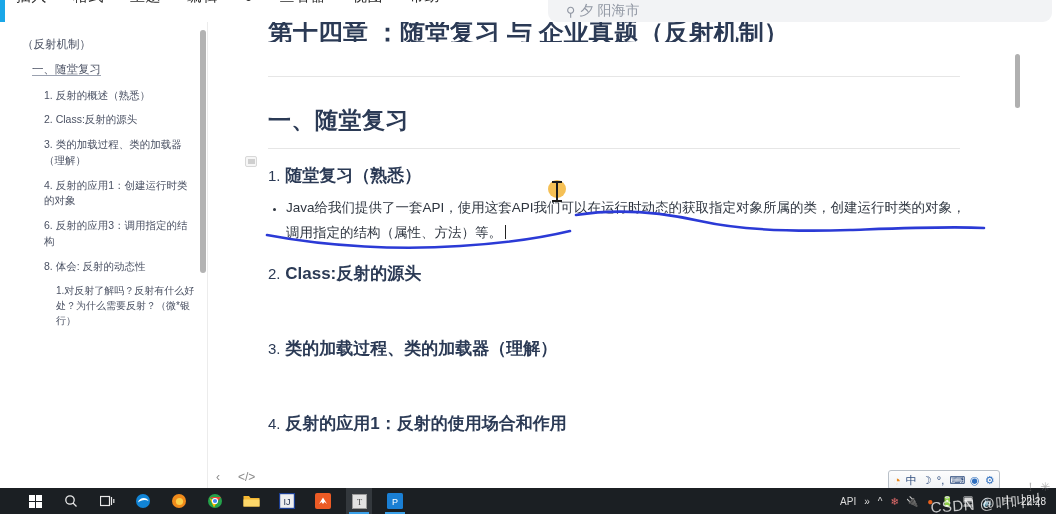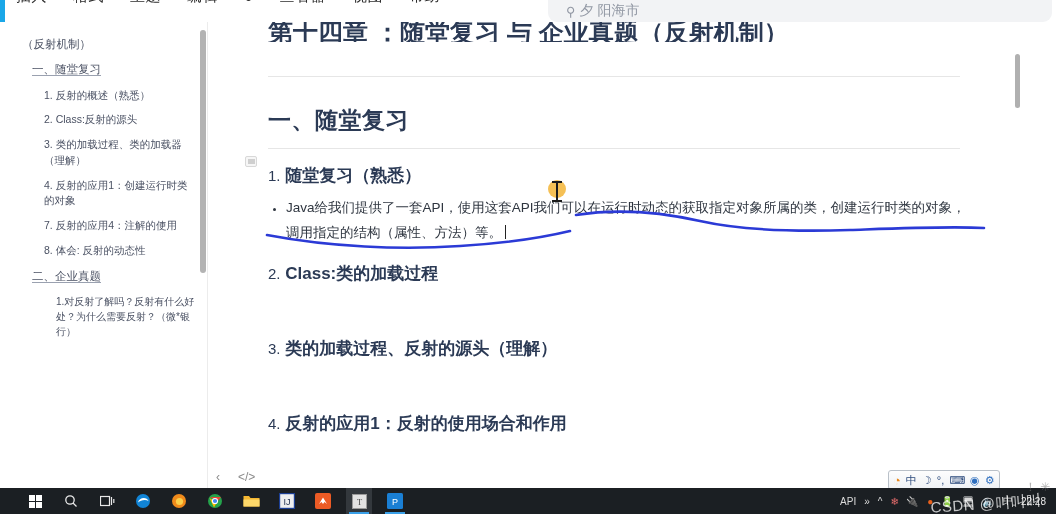--- a/index.html
+++ b/index.html
@@ -210,23 +210,22 @@
   </div>
 
   <div class="sidebar">
     <div class="toc">
       <div class="toc-item toc-lvl0">（反射机制）</div>
       <div class="toc-item toc-lvl1">一、随堂复习</div>
       <div class="toc-item toc-lvl2">1. 反射的概述（熟悉）</div>
       <div class="toc-item toc-lvl2">2. Class:反射的源头</div>
       <div class="toc-item toc-lvl2">3. 类的加载过程、类的加载器（理解）</div>
       <div class="toc-item toc-lvl2">4. 反射的应用1：创建运行时类的对象</div>
-      <div class="toc-item toc-lvl2">7. 反射的应用4：注解的使用</div>
+      <div class="toc-item toc-lvl2">6. 反射的应用3：调用指定的结构</div>
       <div class="toc-item toc-lvl2">8. 体会: 反射的动态性</div>
-      <div class="toc-item toc-lvl1">二、企业真题</div>
       <div class="toc-item toc-lvl3">1.对反射了解吗？反射有什么好处？为什么需要反射？（微*银行）</div>
 
     </div>
     <div class="sb-scroll"></div>
   </div>
 
   <div class="docpane">
     <div class="page">
 
       <div class="h-top">第十四章 ：随堂复习 与 企业真题（反射机制）</div>
@@ -240,26 +239,26 @@
         <span>随堂复习（熟悉）</span>
       </div>
       <div class="bullet-row" style="top:166px;">
         <ul>
           <li><span>Java给我们提供了一套API，使用这套API我们可以在运行时动态的获取指定对象所属的类，创建运行时类的对象，调用指定的结构（属性、方法）等。</span><span class="caret"></span></li>
         </ul>
       </div>
 
       <div class="h2" style="top:232px;">
         <span class="num">2.</span>
-        <span>Class:类的加载过程</span>
+        <span>Class:反射的源头</span>
       </div>
 
       <div class="h2" style="top:307px;">
         <span class="num">3.</span>
-        <span>类的加载过程、反射的源头（理解）</span>
+        <span>类的加载过程、类的加载器（理解）</span>
       </div>
 
       <div class="h2" style="top:382px;">
         <span class="num">4.</span>
         <span>反射的应用1：反射的使用场合和作用</span>
       </div>
 
       <div class="h2" style="top:456px;">
         <span class="num">5.</span>
         <span>反射的应用2：获取运行时类所有的结构</span>

